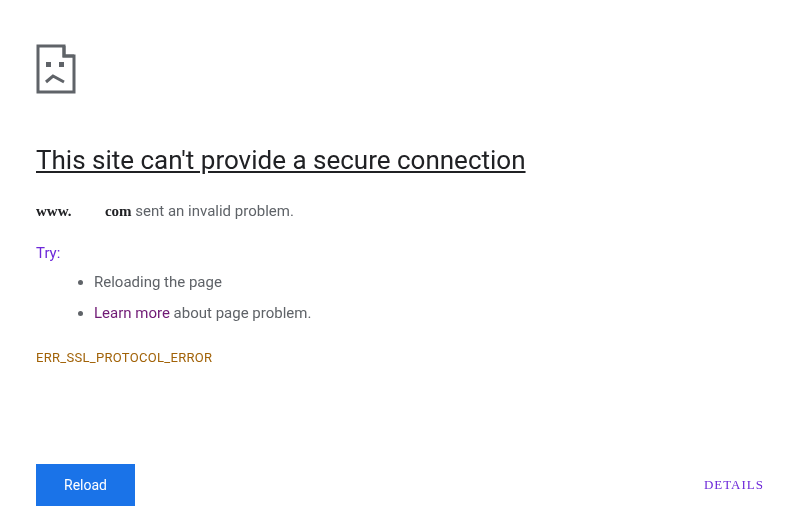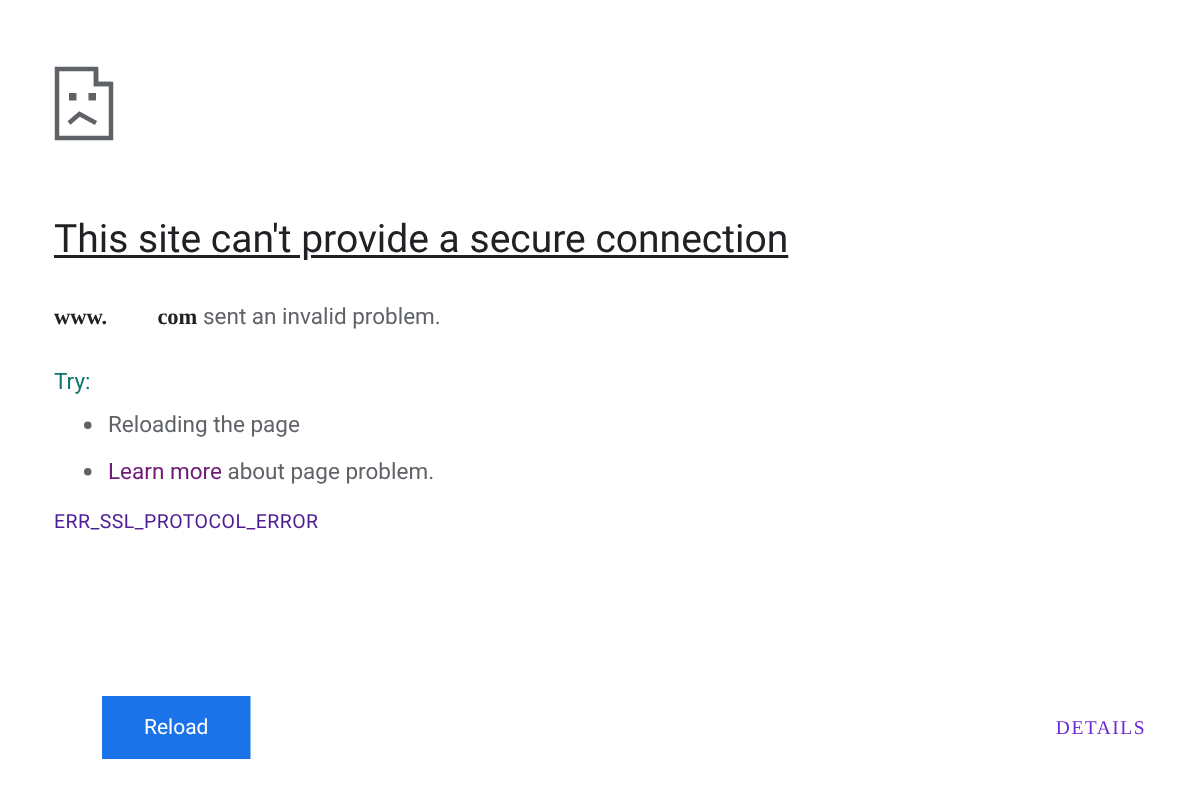--- a/index.html
+++ b/index.html
@@ -37,52 +37,51 @@
       color: #5f6368;
       margin-bottom: 24px;
     }
     .subtext .host {
       color: #202124;
       font-weight: 700;
       font-family: Liberation Serif, serif;
     }
     .try-label {
       font-size: 15px;
-      color: #0f766e;
+      color: #6d28d9;
       margin-bottom: 10px;
     }
     ul.suggestions {
       list-style: disc;
-      margin-left: 36px;
+      margin-left: 58px;
       color: #5f6368;
       font-size: 15px;
     }
     ul.suggestions li {
       margin-bottom: 10px;
       line-height: 1.4;
     }
     ul.suggestions li a {
       color: #701a75;
       text-decoration: none;
     }
     .error-code {
-      margin-top: 16px;
+      margin-top: 26px;
       font-size: 13px;
-      color: #4c1d95;
+      color: #a16207;
       letter-spacing: 0.3px;
     }
     .footer {
       position: absolute;
       left: 36px;
       right: 36px;
       bottom: 26px;
       display: flex;
       justify-content: space-between;
       align-items: center;
-      margin-left: 32px;
     }
     .reload-btn {
       background: #1a73e8;
       color: #fff;
       border: none;
       font-size: 14px;
       padding: 13px 28px;
       cursor: pointer;
       font-family: inherit;
     }

